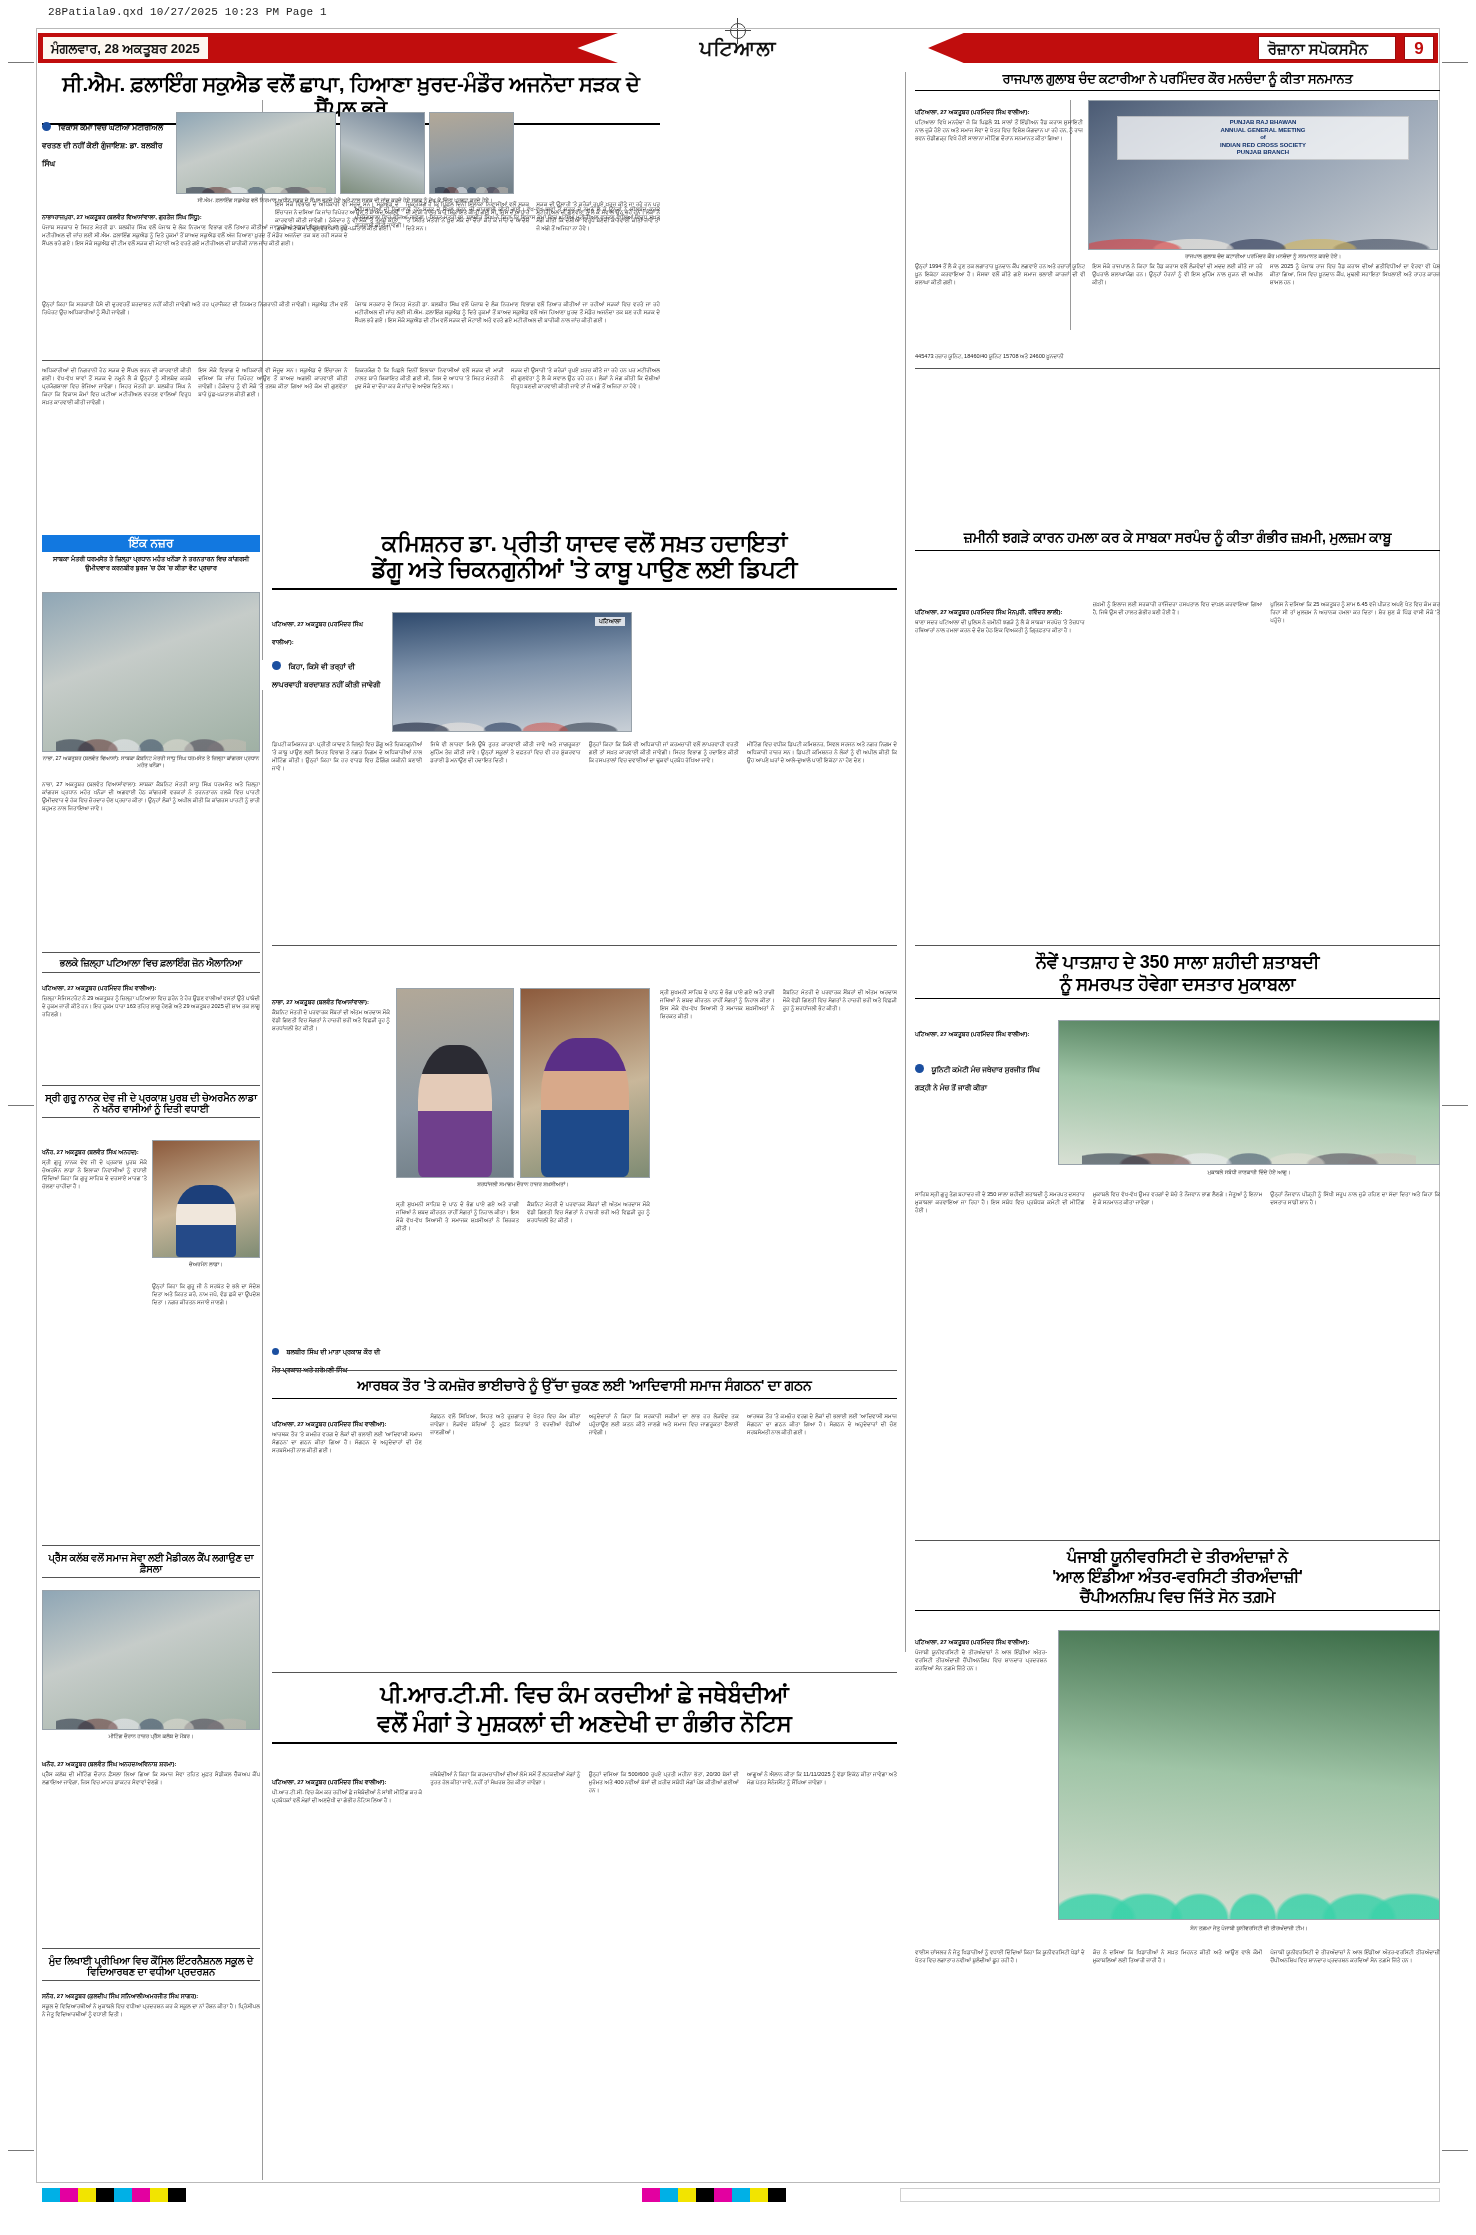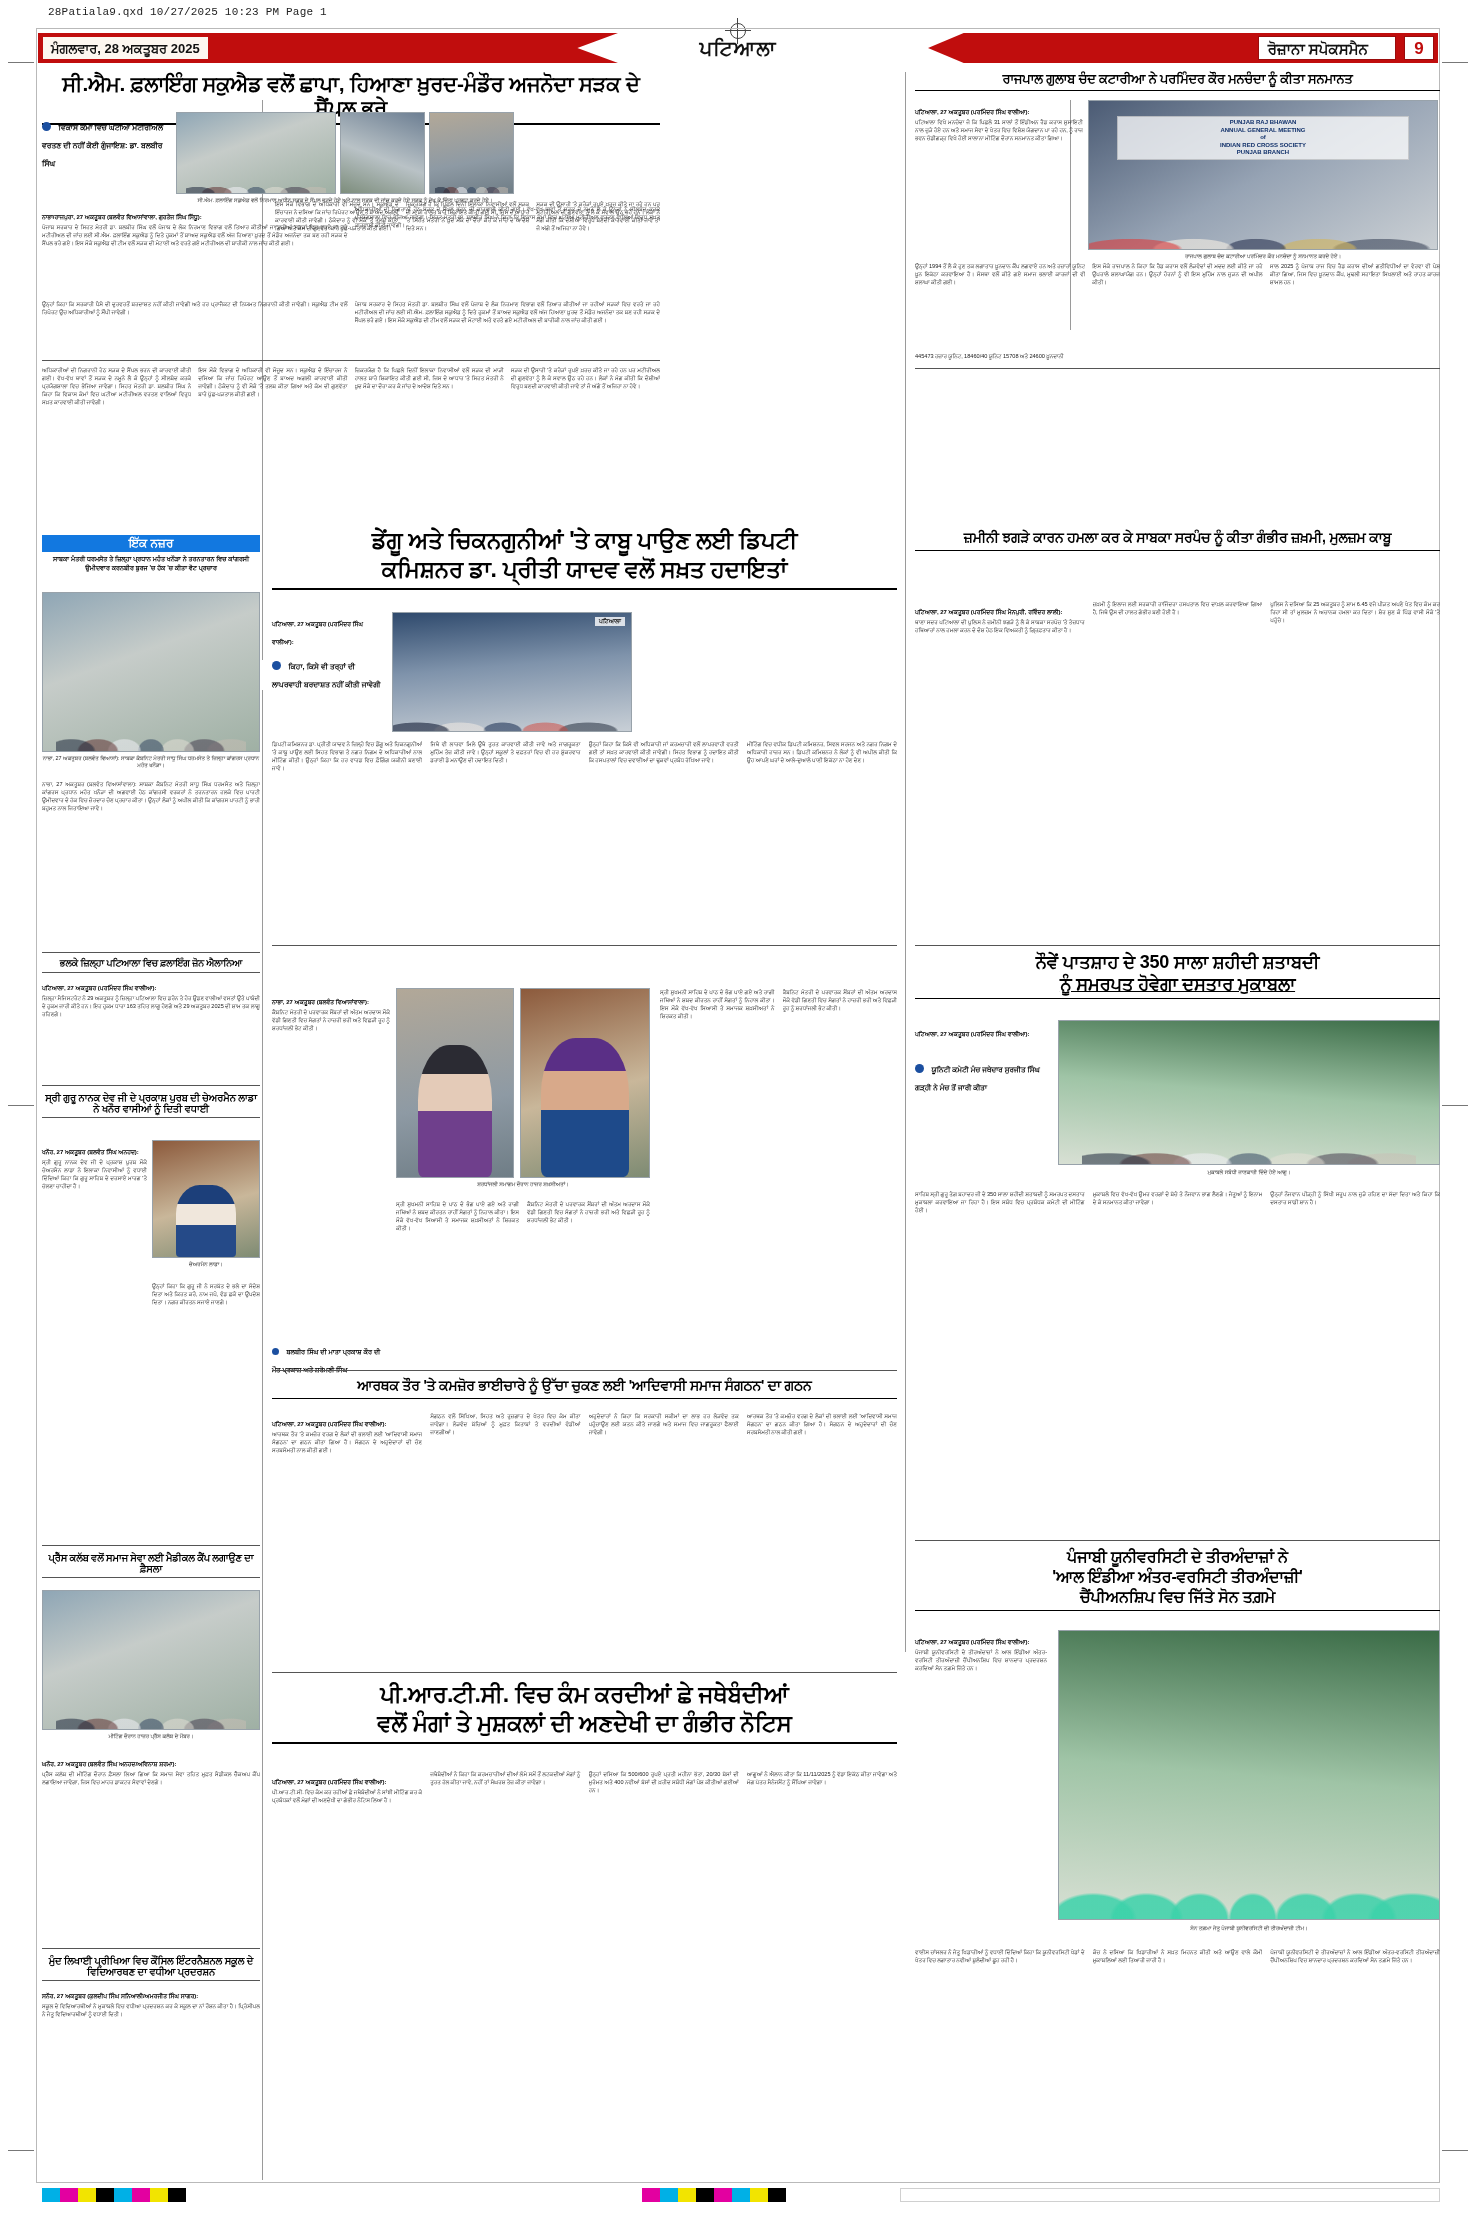--- a/index.html
+++ b/index.html
@@ -251,22 +251,22 @@
 
   <div style="position:absolute; left:42px; top:535px; width:218px;">
     <div class="bluebar">ਇੱਕ ਨਜ਼ਰ</div>
     <div style="font-size:6.4px; font-weight:bold; text-align:center; line-height:1.45; margin-top:2px;">ਸਾਬਕਾ ਮੰਤਰੀ ਧਰਮਸੋਤ ਤੇ ਜ਼ਿਲ੍ਹਾ ਪ੍ਰਧਾਨ ਮਹੰਤ ਖਨੌੜਾ ਨੇ ਤਰਨਤਾਰਨ ਵਿਚ ਕਾਂਗਰਸੀ ਉਮੀਦਵਾਰ ਕਰਨਬੀਰ ਬੁਰਜ 'ਚ ਹੱਕ 'ਚ ਕੀਤਾ ਵੋਟ ਪ੍ਰਚਾਰ</div>
   </div>
   <div class="photo ph-grad-a ph-people" style="position:absolute; left:42px; top:592px; width:218px; height:160px;"></div>
   <div style="position:absolute; left:42px; top:754px; width:218px;" class="cap">ਨਾਭਾ, 27 ਅਕਤੂਬਰ (ਬਲਵੰਤ ਵਿਆਸਾਂ): ਸਾਬਕਾ ਕੈਬਨਿਟ ਮੰਤਰੀ ਸਾਧੂ ਸਿੰਘ ਧਰਮਸੋਤ ਤੇ ਜ਼ਿਲ੍ਹਾ ਕਾਂਗਰਸ ਪ੍ਰਧਾਨ ਮਹੰਤ ਖਨੌੜਾ।</div>
   <div style="position:absolute; left:42px; top:780px; width:218px; height:150px;" class="body-txt">ਨਾਭਾ, 27 ਅਕਤੂਬਰ (ਬਲਵੰਤ ਵਿਆਸਾਂਵਾਲਾ): ਸਾਬਕਾ ਕੈਬਨਿਟ ਮੰਤਰੀ ਸਾਧੂ ਸਿੰਘ ਧਰਮਸੋਤ ਅਤੇ ਜ਼ਿਲ੍ਹਾ ਕਾਂਗਰਸ ਪ੍ਰਧਾਨ ਮਹੰਤ ਖਨੌੜਾ ਦੀ ਅਗਵਾਈ ਹੇਠ ਕਾਂਗਰਸੀ ਵਰਕਰਾਂ ਨੇ ਤਰਨਤਾਰਨ ਹਲਕੇ ਵਿਚ ਪਾਰਟੀ ਉਮੀਦਵਾਰ ਦੇ ਹੱਕ ਵਿਚ ਜ਼ੋਰਦਾਰ ਚੋਣ ਪ੍ਰਚਾਰ ਕੀਤਾ। ਉਨ੍ਹਾਂ ਲੋਕਾਂ ਨੂੰ ਅਪੀਲ ਕੀਤੀ ਕਿ ਕਾਂਗਰਸ ਪਾਰਟੀ ਨੂੰ ਭਾਰੀ ਬਹੁਮਤ ਨਾਲ ਜਿਤਾਇਆ ਜਾਵੇ।</div>
 
   <div style="position:absolute; left:272px; top:528px; width:625px;">
+    <div class="hl" style="font-size:23px; margin-top:3px;">ਕਮਿਸ਼ਨਰ ਡਾ. ਪ੍ਰੀਤੀ ਯਾਦਵ ਵਲੋਂ ਸਖ਼ਤ ਹਦਾਇਤਾਂ</div>
     <div class="hl" style="font-size:23px;">ਡੇਂਗੂ ਅਤੇ ਚਿਕਨਗੁਨੀਆਂ 'ਤੇ ਕਾਬੂ ਪਾਉਣ ਲਈ ਡਿਪਟੀ</div>
-    <div class="hl" style="font-size:23px; margin-top:3px;">ਕਮਿਸ਼ਨਰ ਡਾ. ਪ੍ਰੀਤੀ ਯਾਦਵ ਵਲੋਂ ਸਖ਼ਤ ਹਦਾਇਤਾਂ</div>
     <div class="rule" style="margin-top:5px;"></div>
   </div>
 
   <div style="position:absolute; left:272px; top:612px; width:110px;">
     <span class="dateline" style="font-size:6px;">ਪਟਿਆਲਾ, 27 ਅਕਤੂਬਰ (ਪਰਮਿੰਦਰ ਸਿੰਘ ਵਾਲੀਆ):</span>
   </div>
   <div style="position:absolute; left:272px; top:655px; width:110px;">
     <span class="bullet-dot"></span>
     <span style="font-size:7.4px; font-weight:bold; line-height:1.5;">ਕਿਹਾ, ਕਿਸੇ ਵੀ ਤਰ੍ਹਾਂ ਦੀ ਲਾਪਰਵਾਹੀ ਬਰਦਾਸ਼ਤ ਨਹੀਂ ਕੀਤੀ ਜਾਵੇਗੀ</span>
   </div>
@@ -374,21 +374,21 @@
   </div>
 
   <div style="position:absolute; left:272px; top:1340px; width:118px;">
     <span class="bullet-dot" style="width:7px;height:7px;"></span>
     <span style="font-size:6.6px; font-weight:bold; line-height:1.45;">ਬਲਬੀਰ ਸਿੰਘ ਦੀ ਮਾਤਾ ਪ੍ਰਕਾਸ਼ ਕੌਰ ਦੀ ਮੌਤ ਪ੍ਰਕਾਸ਼ ਅਤੇ ਸ਼ਰੋਮਣੀ ਸਿੰਘ</span>
   </div>
 
   <div class="rule-thin" style="position:absolute; left:915px; top:945px; width:525px;"></div>
   <div style="position:absolute; left:915px; top:952px; width:525px;">
     <div class="hl" style="font-size:18px;">ਨੌਵੇਂ ਪਾਤਸ਼ਾਹ ਦੇ 350 ਸਾਲਾ ਸ਼ਹੀਦੀ ਸ਼ਤਾਬਦੀ</div>
-    <div class="hl" style="font-size:18px; margin-top:2px;text-decoration:underline;">ਨੂੰ ਸਮਰਪਤ ਹੋਵੇਗਾ ਦਸਤਾਰ ਮੁਕਾਬਲਾ</div>
+    <div class="hl" style="font-size:18px; margin-top:2px;">ਨੂੰ ਸਮਰਪਤ ਹੋਵੇਗਾ ਦਸਤਾਰ ਮੁਕਾਬਲਾ</div>
     <div class="rule" style="margin-top:4px; height:1px;"></div>
   </div>
   <div style="position:absolute; left:915px; top:1022px; width:130px;">
     <span class="dateline">ਪਟਿਆਲਾ, 27 ਅਕਤੂਬਰ (ਪਰਮਿੰਦਰ ਸਿੰਘ ਵਾਲੀਆ):</span>
   </div>
   <div style="position:absolute; left:915px; top:1058px; width:130px;">
     <span class="bullet-dot"></span>
     <span style="font-size:7.2px; font-weight:bold; line-height:1.5;">ਯੂਨਿਟੀ ਕਮੇਟੀ ਮੰਚ ਜਥੇਦਾਰ ਸੁਰਜੀਤ ਸਿੰਘ ਗੜ੍ਹੀ ਨੇ ਮੰਚ ਤੋਂ ਜਾਰੀ ਕੀਤਾ</span>
   </div>
   <div class="photo ph-grad-g ph-people" style="position:absolute; left:1058px; top:1020px; width:382px; height:145px;"></div>

